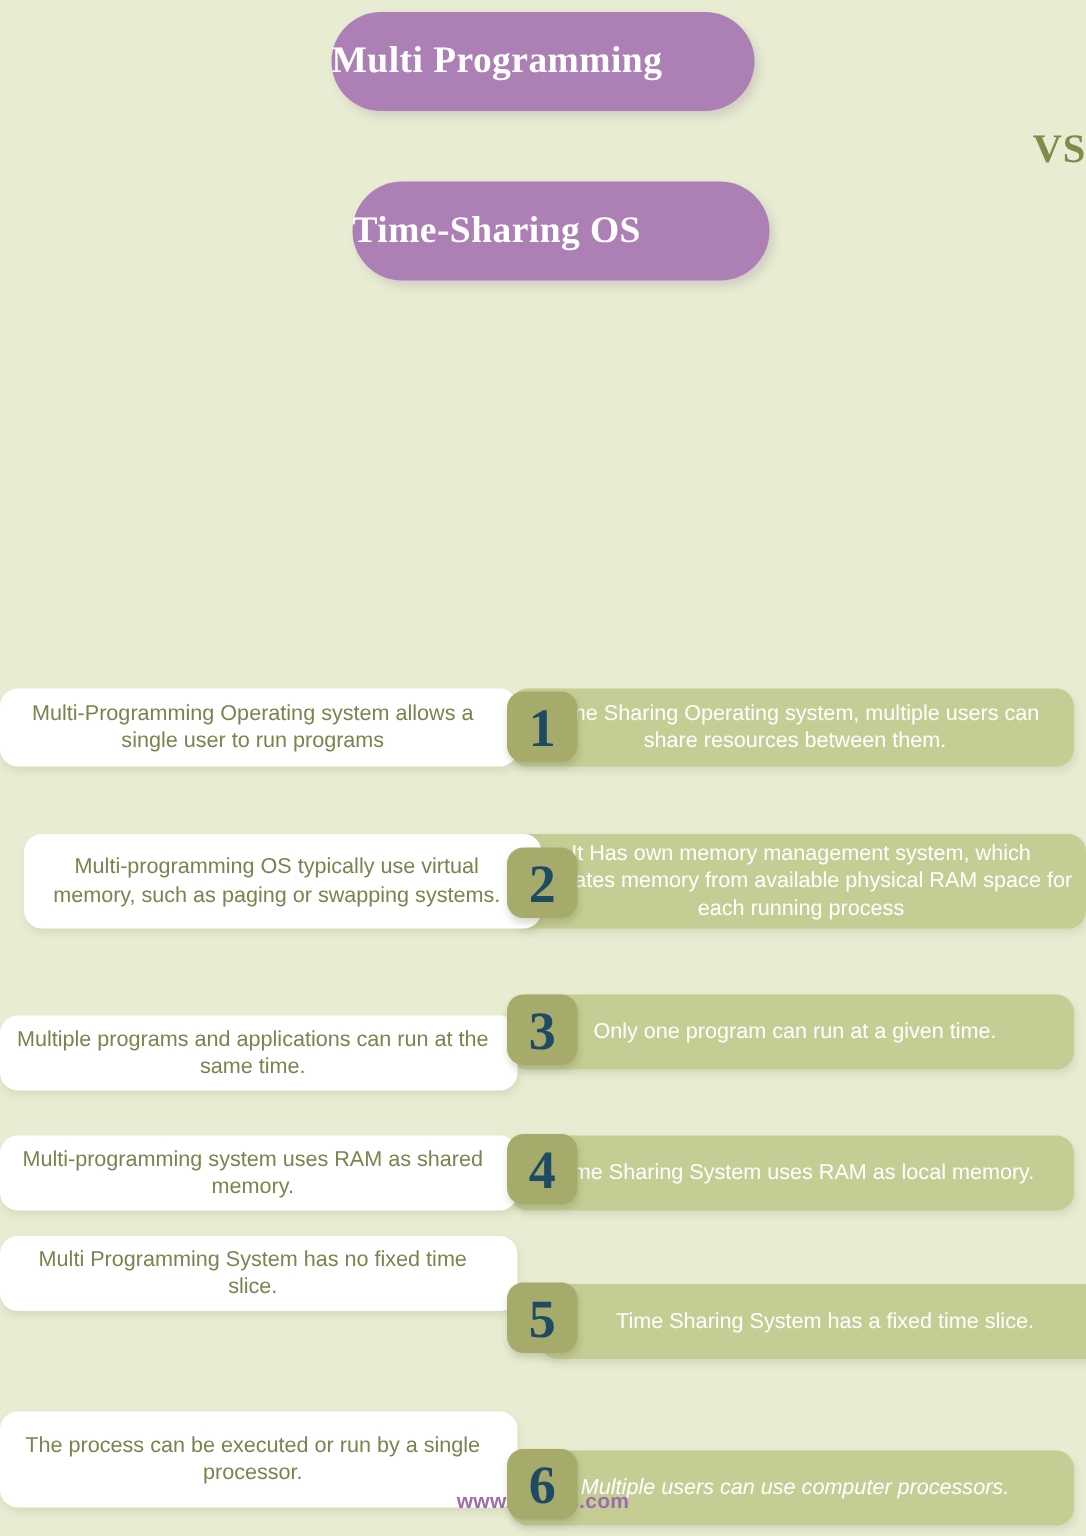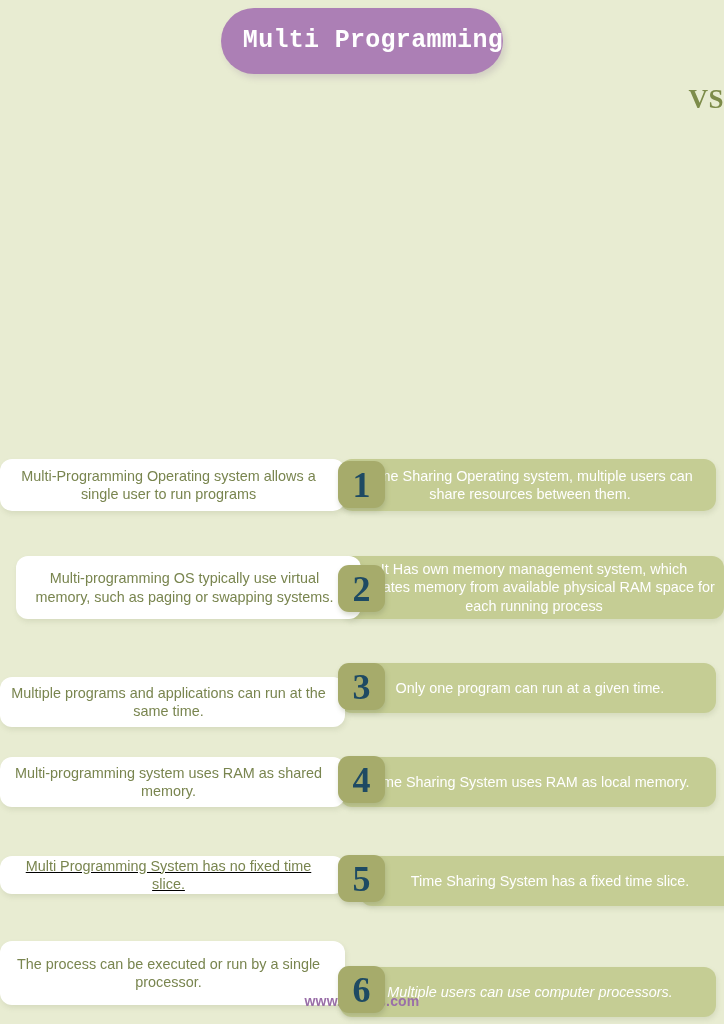--- a/index.html
+++ b/index.html
@@ -19,26 +19,26 @@
   #header {
     position: relative;
     width: 724px;
     height: 205px;
   }
   .pill {
     position: absolute;
     background: #ac7fb5;
     border-radius: 40px;
     color: #ffffff;
-    font-family: Liberation Mono, monospace;
-    font-weight: bold;
-    text-align: center;
-    display: flex;
-    align-items: center;
-    justify-content: flex-end;
+    font-family: Liberation Serif, serif;
+    font-weight: bold;
+    text-align: center;
+    display: flex;
+    align-items: center;
+    justify-content: flex-start;
     line-height: 1.12;
     box-shadow: 3px 4px 6px rgba(130,110,140,0.22);
   }
   #pill-top {
     left: 221px;
     top: 8px;
     width: 282px;
     height: 66px;
     font-size: 25px;
     letter-spacing: .3px;
@@ -147,20 +147,23 @@
   }
 </style>
 </head>
 <body>
 
 <div id="header">
   <div class="pill" id="pill-top">
     <span>Multi Programming</span>
   </div>
   <div id="vs-label">VS</div>
+  <div class="pill" id="pill-bottom">
+    <span>Time-Sharing OS</span>
+  </div>
 </div>
 
 <div id="rows">
     <div class="row">
       <div class="bar-right" style="top: 254px; height: 52px; left: 340px; width: 376px;">
         <span class="txt">Time Sharing Operating system, multiple users can share resources between them.</span>
       </div>
       <div class="bar-left" style="top: 254px; height: 52px; width: 345px;">
         <span class="txt">Multi-Programming Operating system allows a single user to run programs</span>
       </div>
@@ -190,21 +193,21 @@
       </div>
       <div class="bar-left" style="top: 552px; height: 50px; width: 345px;">
         <span class="txt">Multi-programming system uses RAM as shared memory.</span>
       </div>
       <div class="badge" style="top: 551px; left: 338px;">4</div>
     </div>
     <div class="row">
       <div class="bar-right" style="top: 651px; height: 50px; left: 360px; width: 376px;">
         <span class="txt">Time Sharing System has a fixed time slice.</span>
       </div>
-      <div class="bar-left" style="top: 651px; height: 38px; width: 345px; text-decoration: underline;">
+      <div class="bar-left" style="top: 619px; height: 50px; width: 345px;">
         <span class="txt">Multi Programming System has no fixed time slice.</span>
       </div>
       <div class="badge" style="top: 650px; left: 338px;">5</div>
     </div>
     <div class="row">
       <div class="bar-right" style="top: 762px; height: 50px; left: 340px; width: 376px; font-style: italic;">
         <span class="txt">Multiple users can use computer processors.</span>
       </div>
       <div class="bar-left" style="top: 736px; height: 64px; width: 345px;">
         <span class="txt">The process can be executed or run by a single processor.</span>

